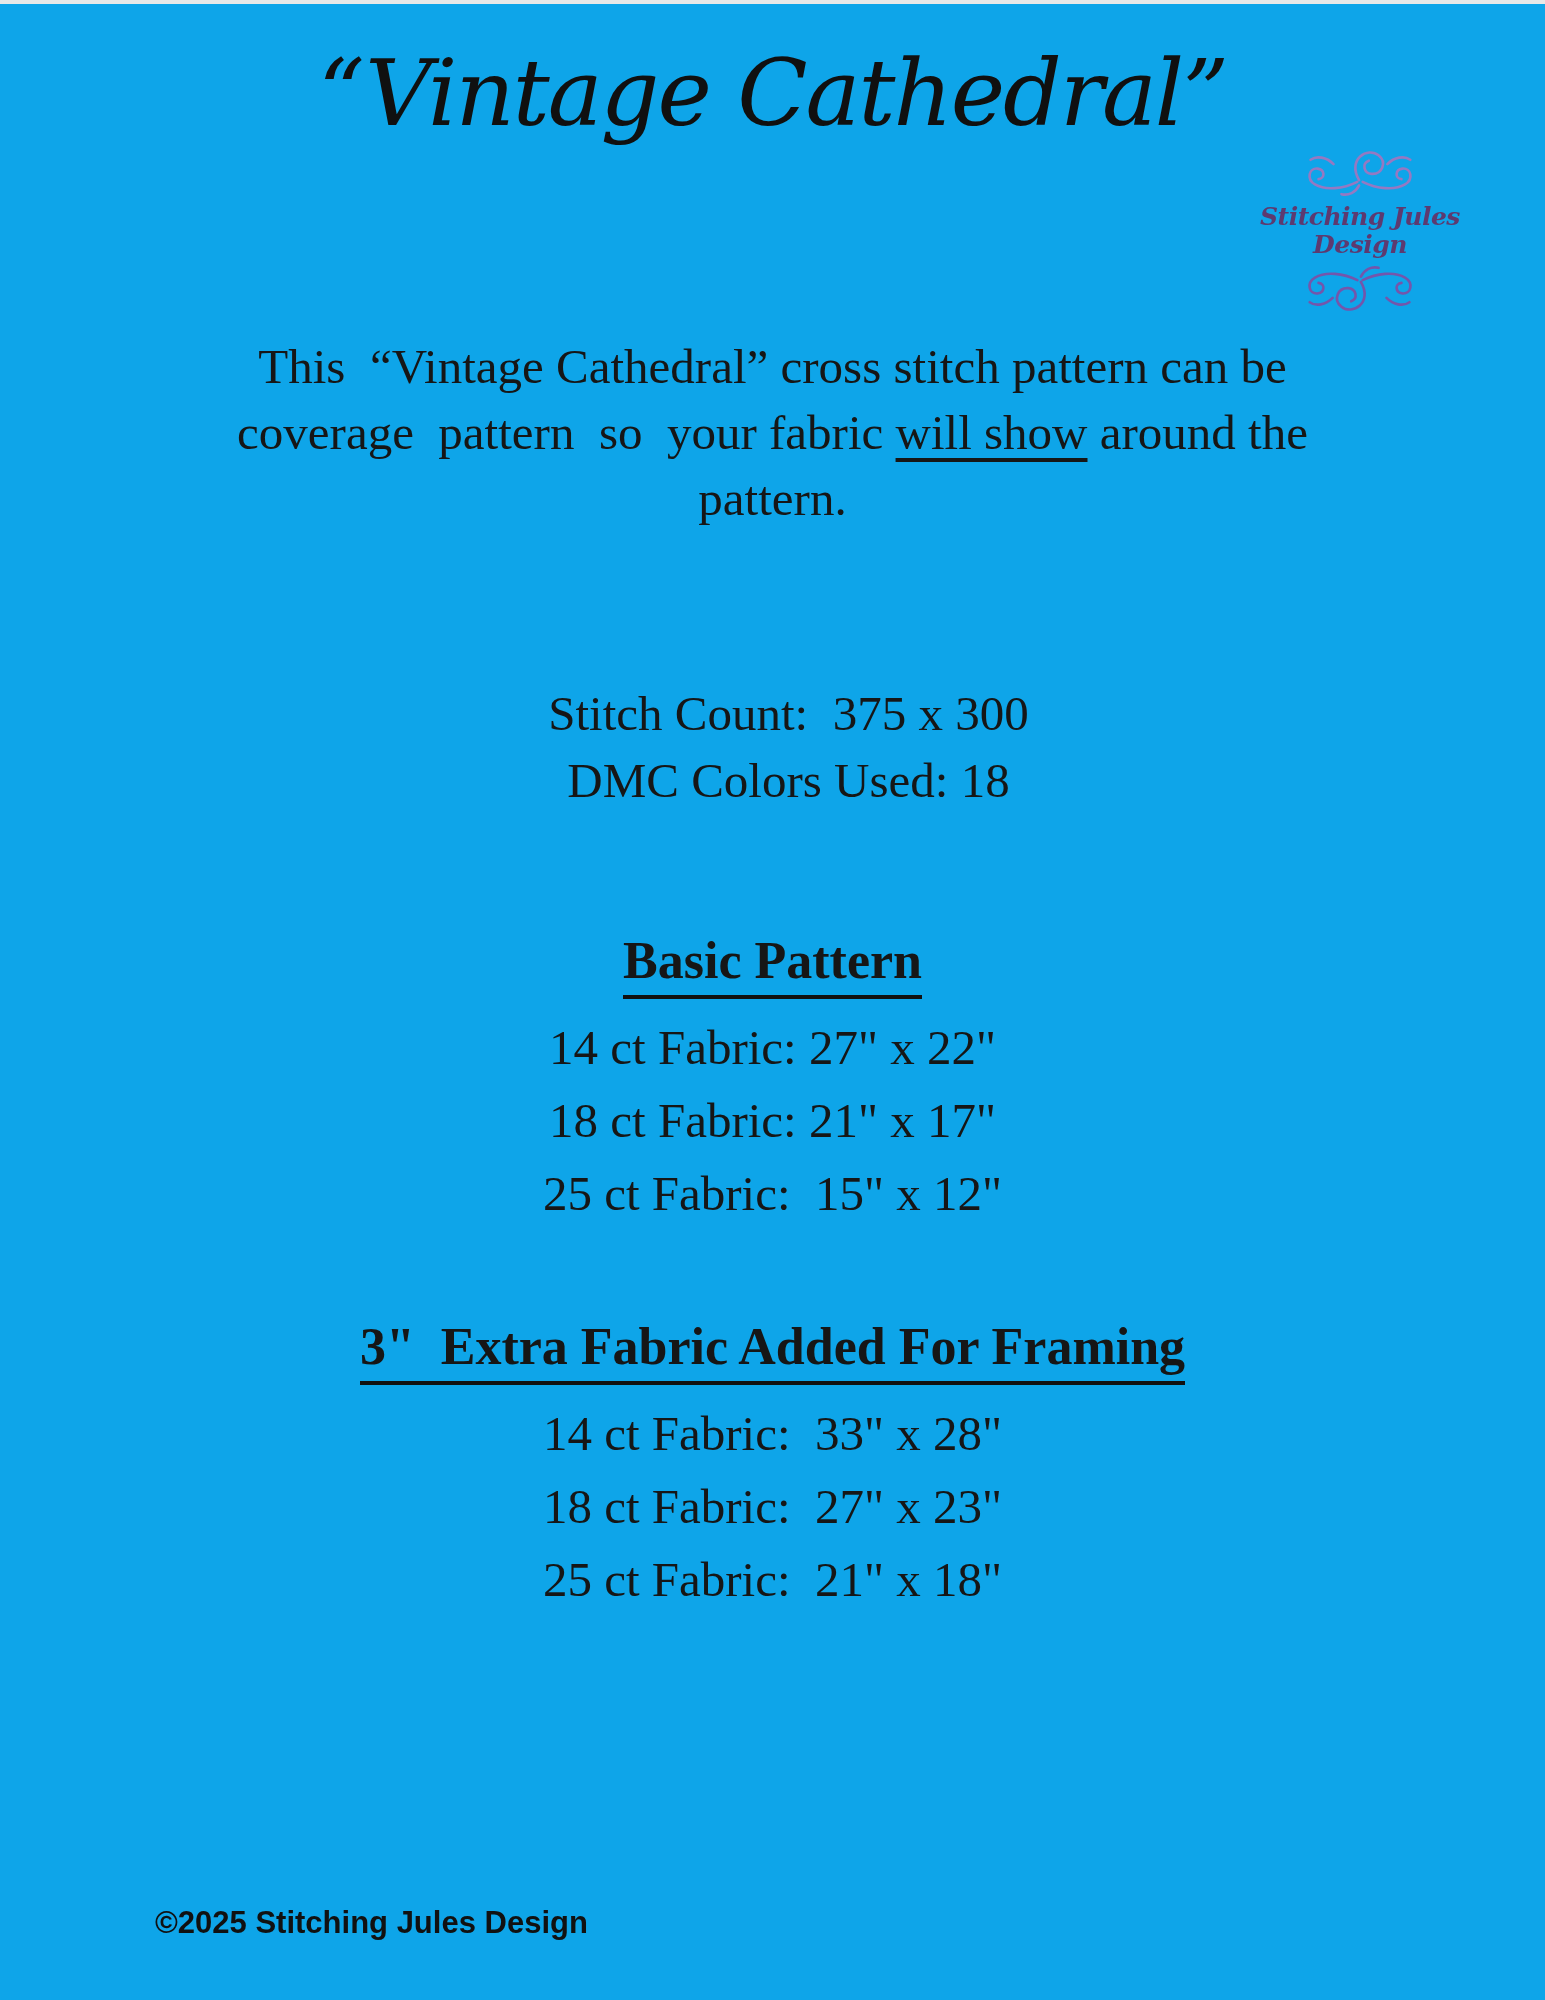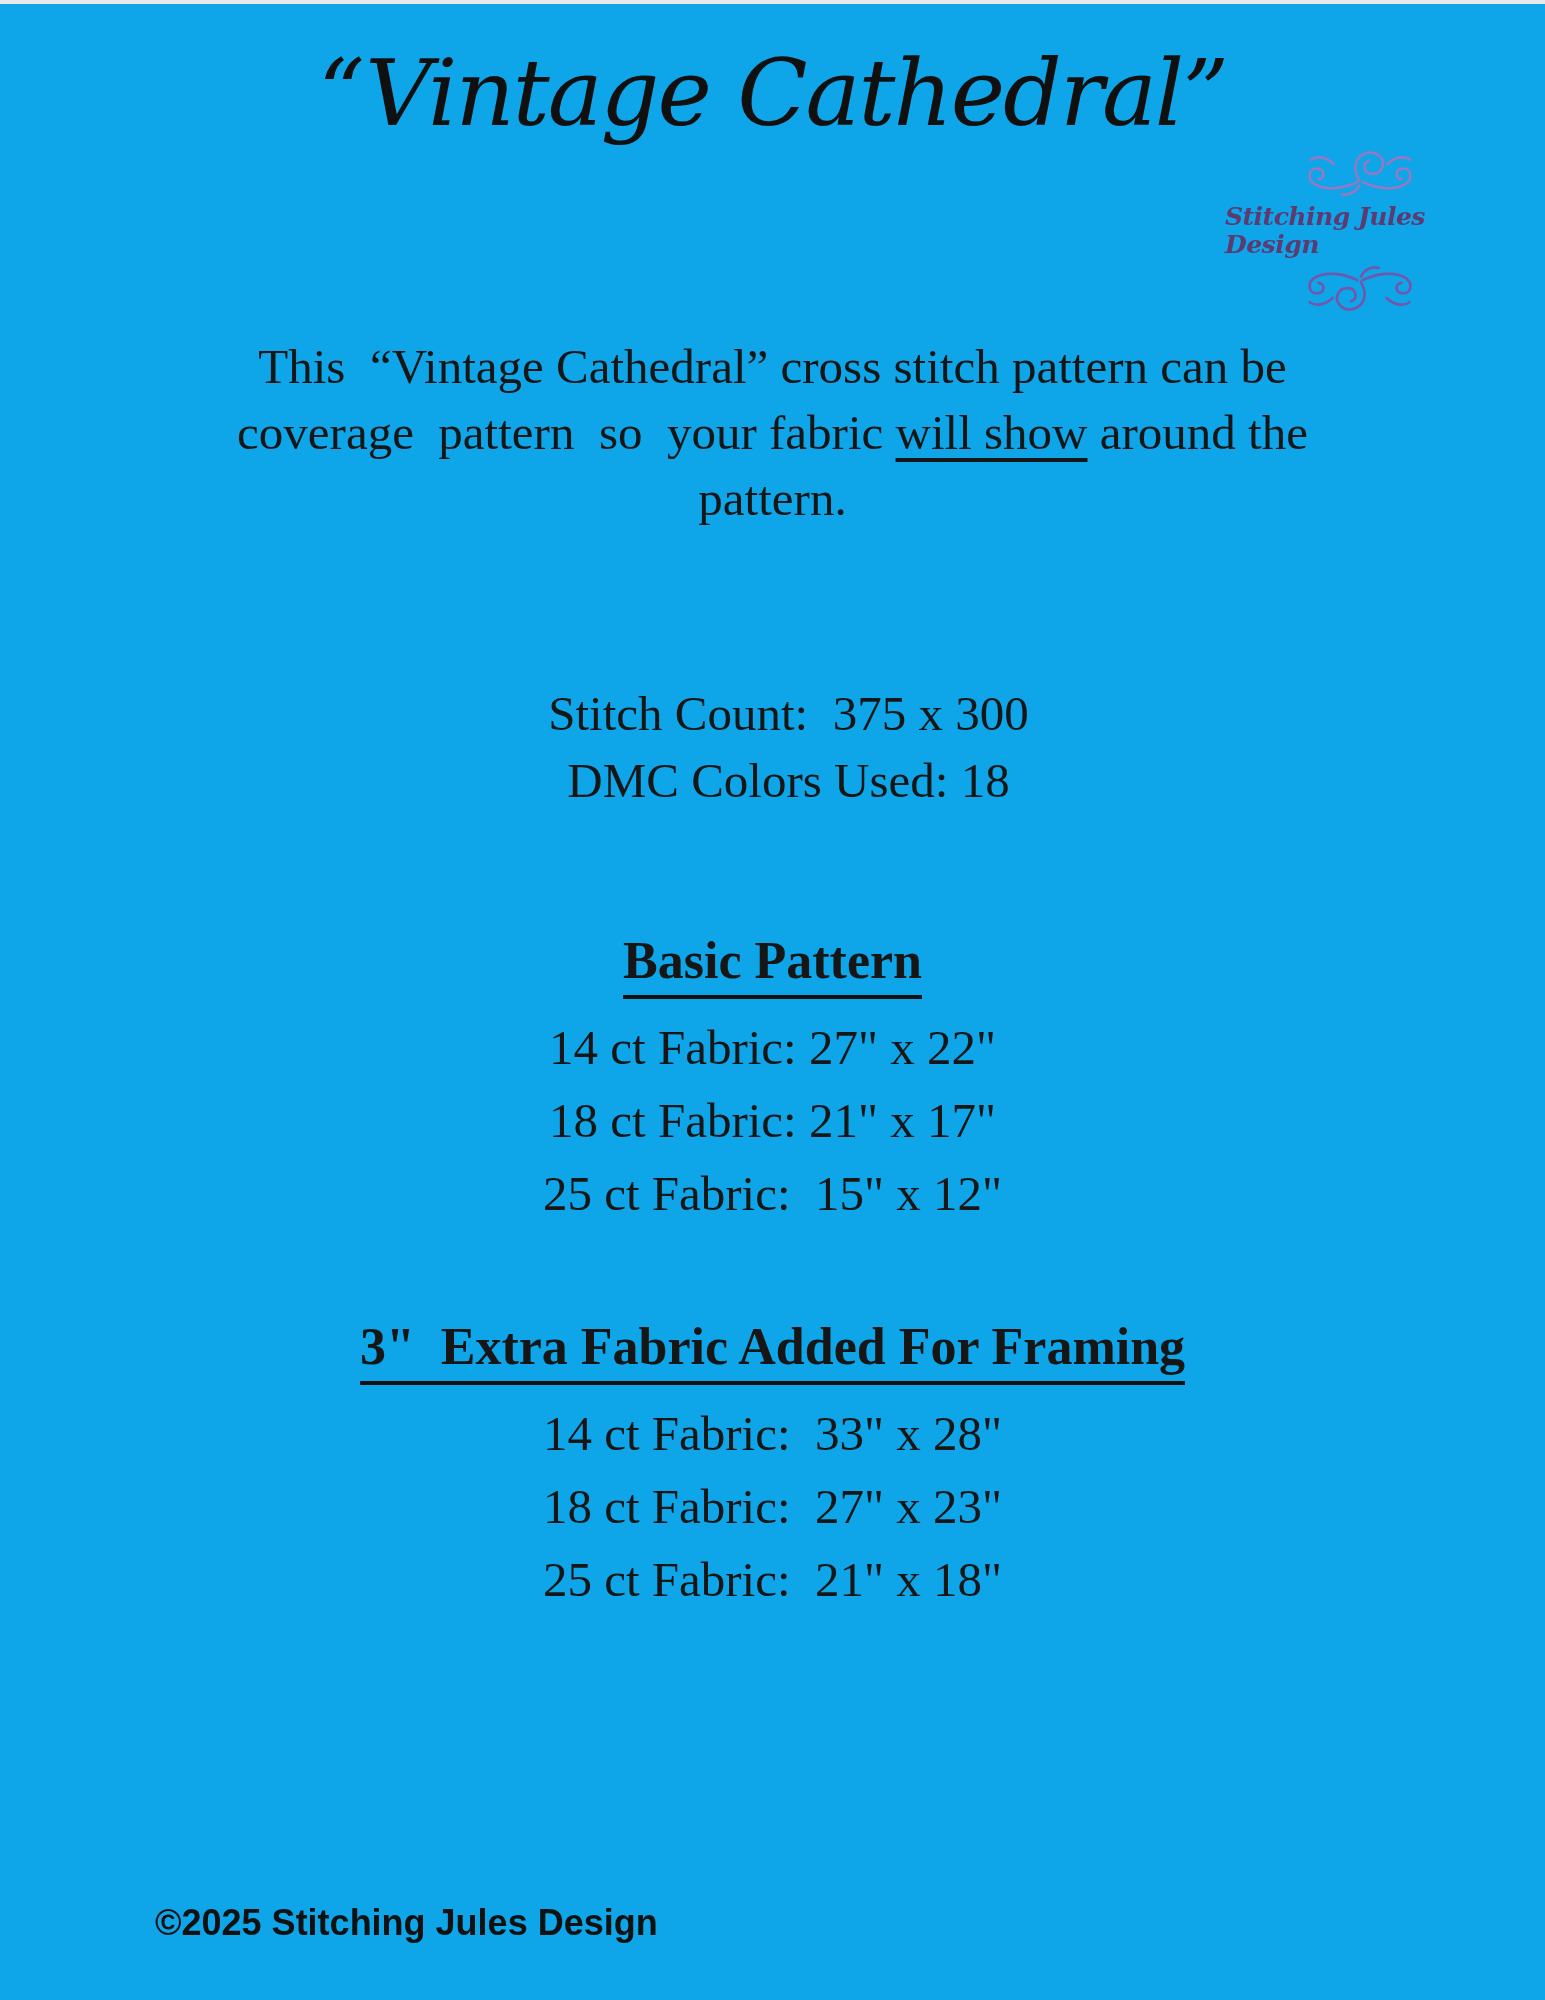--- a/index.html
+++ b/index.html
@@ -21,21 +21,21 @@
     font-family:"DejaVu Serif", serif;
     font-style:italic;
     font-size:92px;line-height:135px;
     letter-spacing:-2px;
     color:#101010;
   }
 
   
   .logo{
     position:absolute;left:1225px;top:140px;width:270px;
-    text-align:left;
+    text-align:center;
   }
   .logo svg{display:block;margin:0 auto;}
   .logo .flip{transform:rotate(180deg);}
   .logo-text{
     font-family:"DejaVu Serif", serif;
     font-style:italic;font-weight:bold;
     font-size:25px;line-height:28px;
     letter-spacing:-0.5px;
     margin:1px 0;
   }
@@ -71,21 +71,21 @@
     border-bottom:4px solid #111;
     padding-bottom:5px;
   }
   .section-rows{margin-top:12px;font-size:49px;line-height:73px;}
 
   
   .footer{
     position:absolute;left:155px;top:1898px;
     font-family:"Liberation Sans", sans-serif;
     font-weight:bold;
-    font-size:36px;line-height:42px;
+    font-size:31px;line-height:42px;
     color:#111;
   }
 </style>
 </head>
 <body>
 
 <div class="page">
 
   <div class="title pre">“Vintage Cathedral”</div>
 

